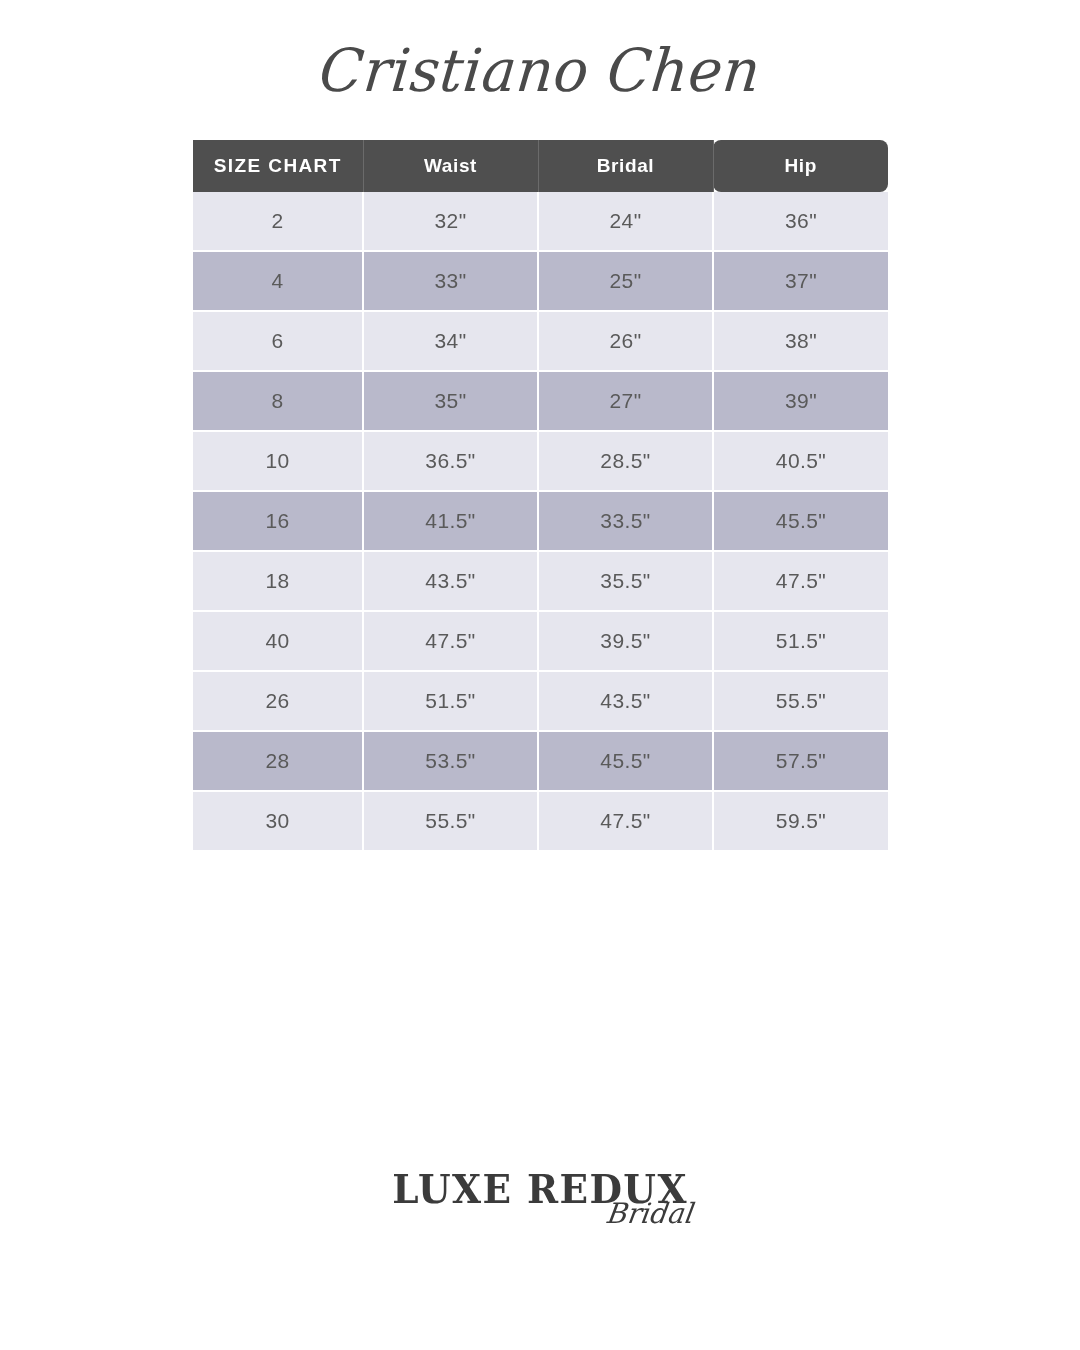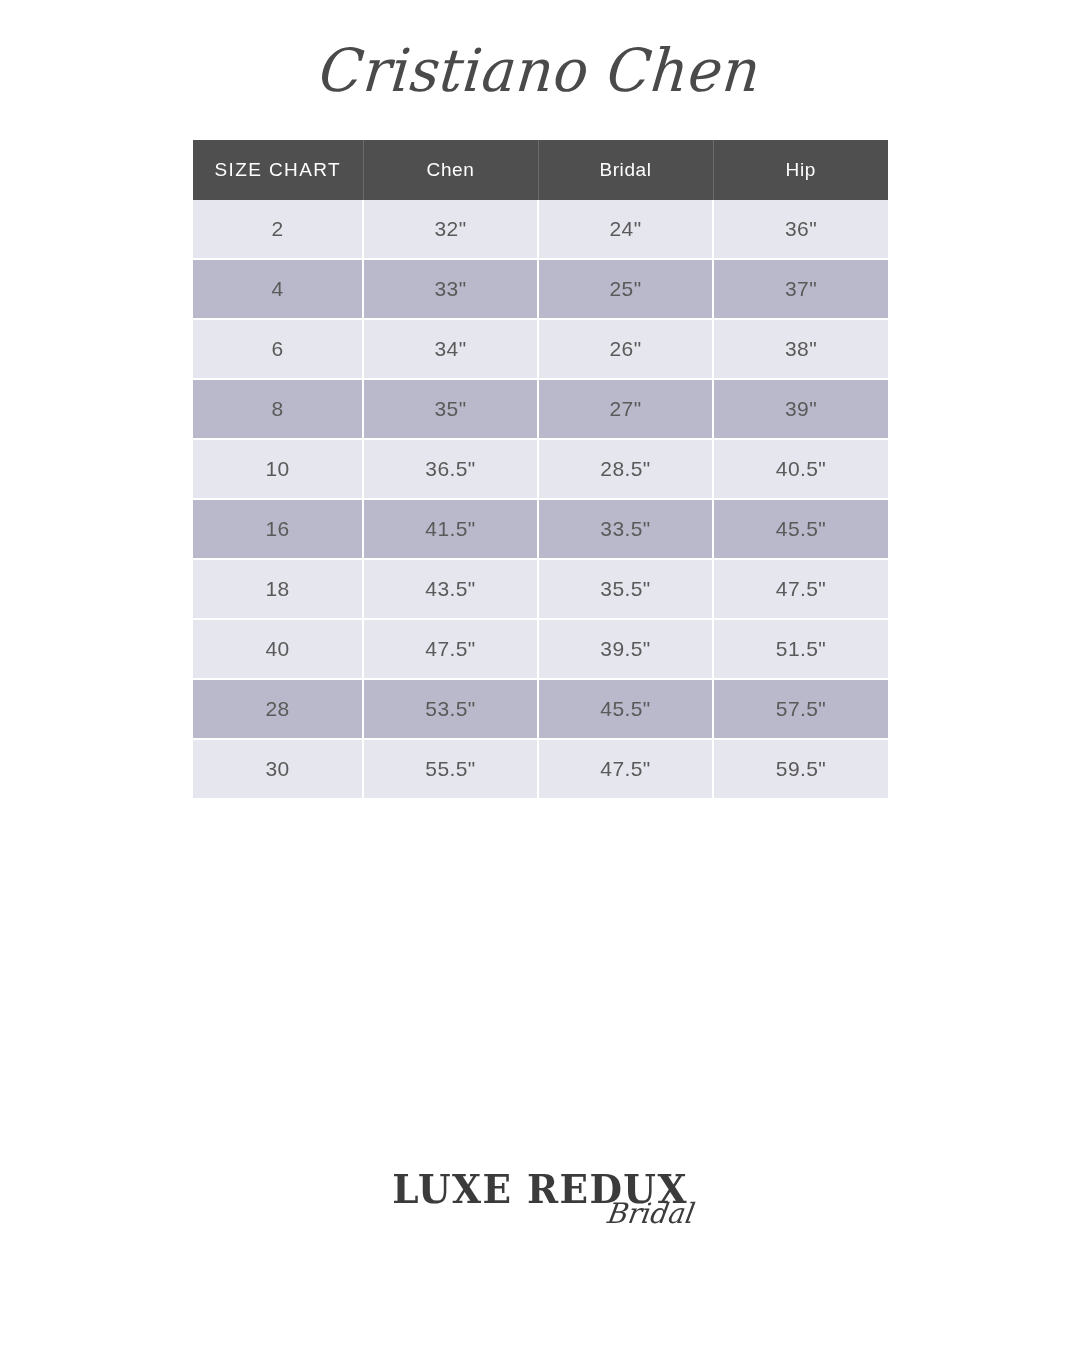--- a/index.html
+++ b/index.html
@@ -53,31 +53,32 @@
     width: 695px;
     border-collapse: collapse;
     table-layout: fixed;
   }
   table.size-chart col.c-size  { width: 170px; }
   table.size-chart col.c-other { width: 175px; }
 
   table.size-chart thead th {
     background: #4f4f4f;
     color: #ffffff;
-    font-weight: 400;
+    font-weight: 700;
     font-size: 19px;
-    height: 60px;
+    height: 52px;
     letter-spacing: 1.4px;
     text-align: center;
     vertical-align: middle;
     border-right: 1px solid #6b6b6b;
     padding: 0;
   }
   table.size-chart thead th:last-child {
     border-right: none;
+    border-radius: 8px;
   }
   table.size-chart thead th.col-measure {
     letter-spacing: 0.6px;
   }
 
   table.size-chart tbody td {
     height: 58px;
     font-size: 21px;
     color: #5a5a5a;
     font-weight: 400;
@@ -151,21 +152,21 @@
     <table class="size-chart">
       <colgroup>
         <col class="c-size">
         <col class="c-other">
         <col class="c-other">
         <col class="c-other">
       </colgroup>
       <thead>
         <tr>
           <th>SIZE CHART</th>
-          <th class="col-measure">Chen</th>
+          <th class="col-measure">Waist</th>
           <th class="col-measure">Bridal</th>
           <th class="col-measure">Hip</th>
         </tr>
       </thead>
       <tbody id="chart-body">
           <tr class="row-light">
             <td>2</td>
             <td>32"</td>
             <td>24"</td>
             <td>36"</td>
@@ -204,20 +205,26 @@
             <td>18</td>
             <td>43.5"</td>
             <td>35.5"</td>
             <td>47.5"</td>
           </tr>
           <tr class="row-light">
             <td>40</td>
             <td>47.5"</td>
             <td>39.5"</td>
             <td>51.5"</td>
+          </tr>
+          <tr class="row-light">
+            <td>26</td>
+            <td>51.5"</td>
+            <td>43.5"</td>
+            <td>55.5"</td>
           </tr>
           <tr class="row-dark">
             <td>28</td>
             <td>53.5"</td>
             <td>45.5"</td>
             <td>57.5"</td>
           </tr>
           <tr class="row-light">
             <td>30</td>
             <td>55.5"</td>

